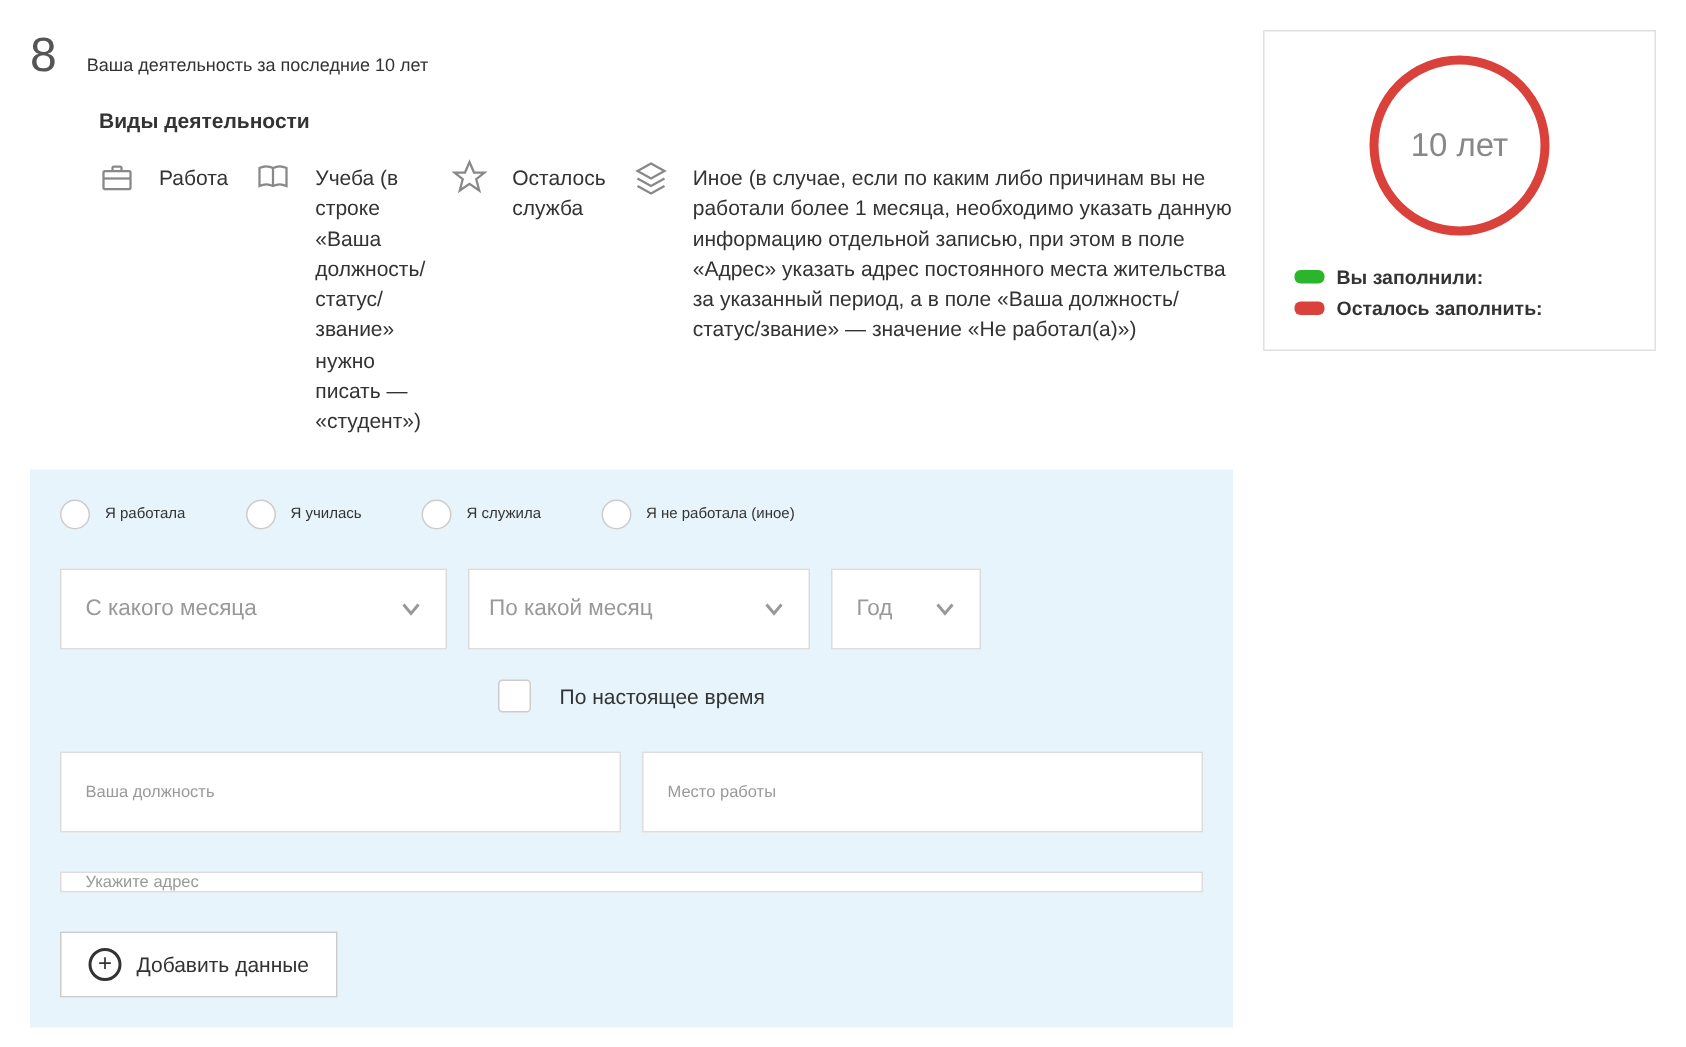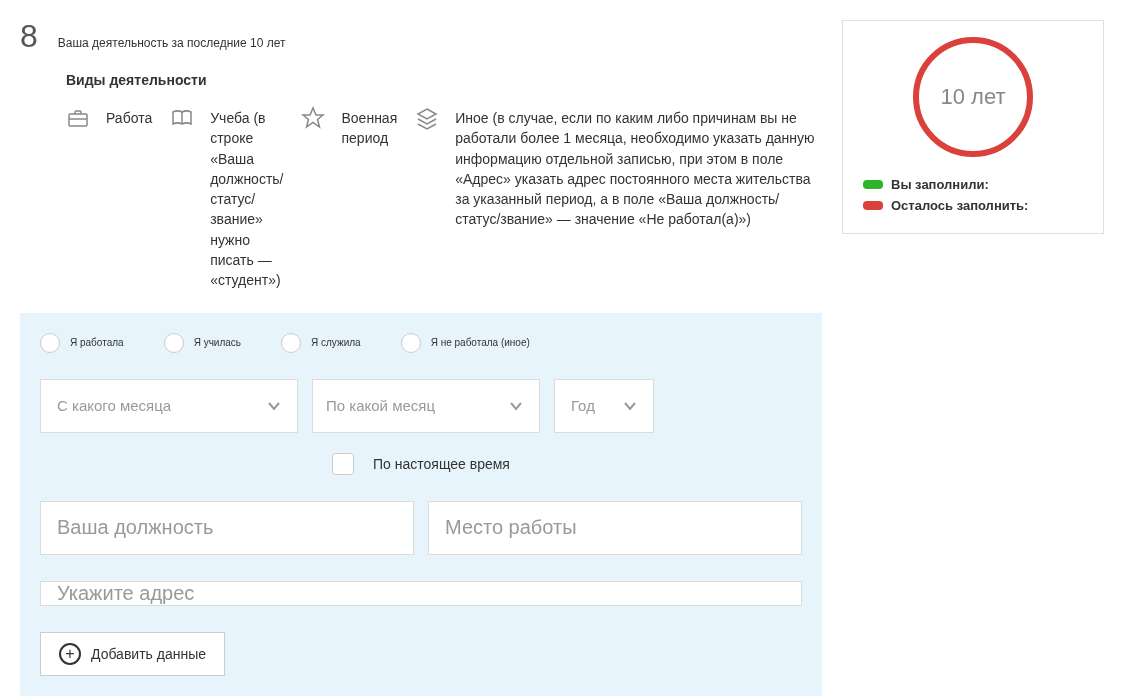--- a/index.html
+++ b/index.html
@@ -156,21 +156,21 @@
     }
     .input-row {
       display: flex;
       gap: 14px;
     }
     .text-input {
       background: #fff;
       border: 1px solid #dcdcdc;
       height: 54px;
       padding: 0 16px;
-      font-size: 20px;
+      font-size: 11px;
       color: #333;
       flex: 1;
     }
     .text-input::placeholder {
       color: #999;
     }
     .text-input.full { width: 100%; }
     .add-button {
       background: #fff;
       border: 1px solid #ccc;
@@ -273,21 +273,21 @@
             </svg>
         </span>
         <span class="type-text">Учеба (в строке «Ваша должность/статус/звание» нужно писать — «студент»)</span>
       </div>
       <div class="type-item">
         <span class="type-icon">
           <svg viewBox="0 0 24 24" width="24" height="24">
               <polygon points="12,2 15,9 22,9 16.5,13.5 18.5,21 12,16.5 5.5,21 7.5,13.5 2,9 9,9"></polygon>
             </svg>
         </span>
-        <span class="type-text">Военная период</span>
+        <span class="type-text">Осталось служба</span>
       </div>
       <div class="type-item">
         <span class="type-icon">
           <svg viewBox="0 0 24 24" width="24" height="24">
               <polygon points="12,3 21,8 12,13 3,8"></polygon>
               <polyline points="3,13 12,18 21,13"></polyline>
               <polyline points="3,18 12,23 21,18"></polyline>
             </svg>
         </span>
         <span class="type-text">Иное (в случае, если по каким либо причинам вы не работали более 1 месяца, необходимо указать данную информацию отдельной записью, при этом в поле «Адрес» указать адрес постоянного места жительства за указанный период, а в поле «Ваша должность/статус/звание» — значение «Не работал(а)»)</span>

